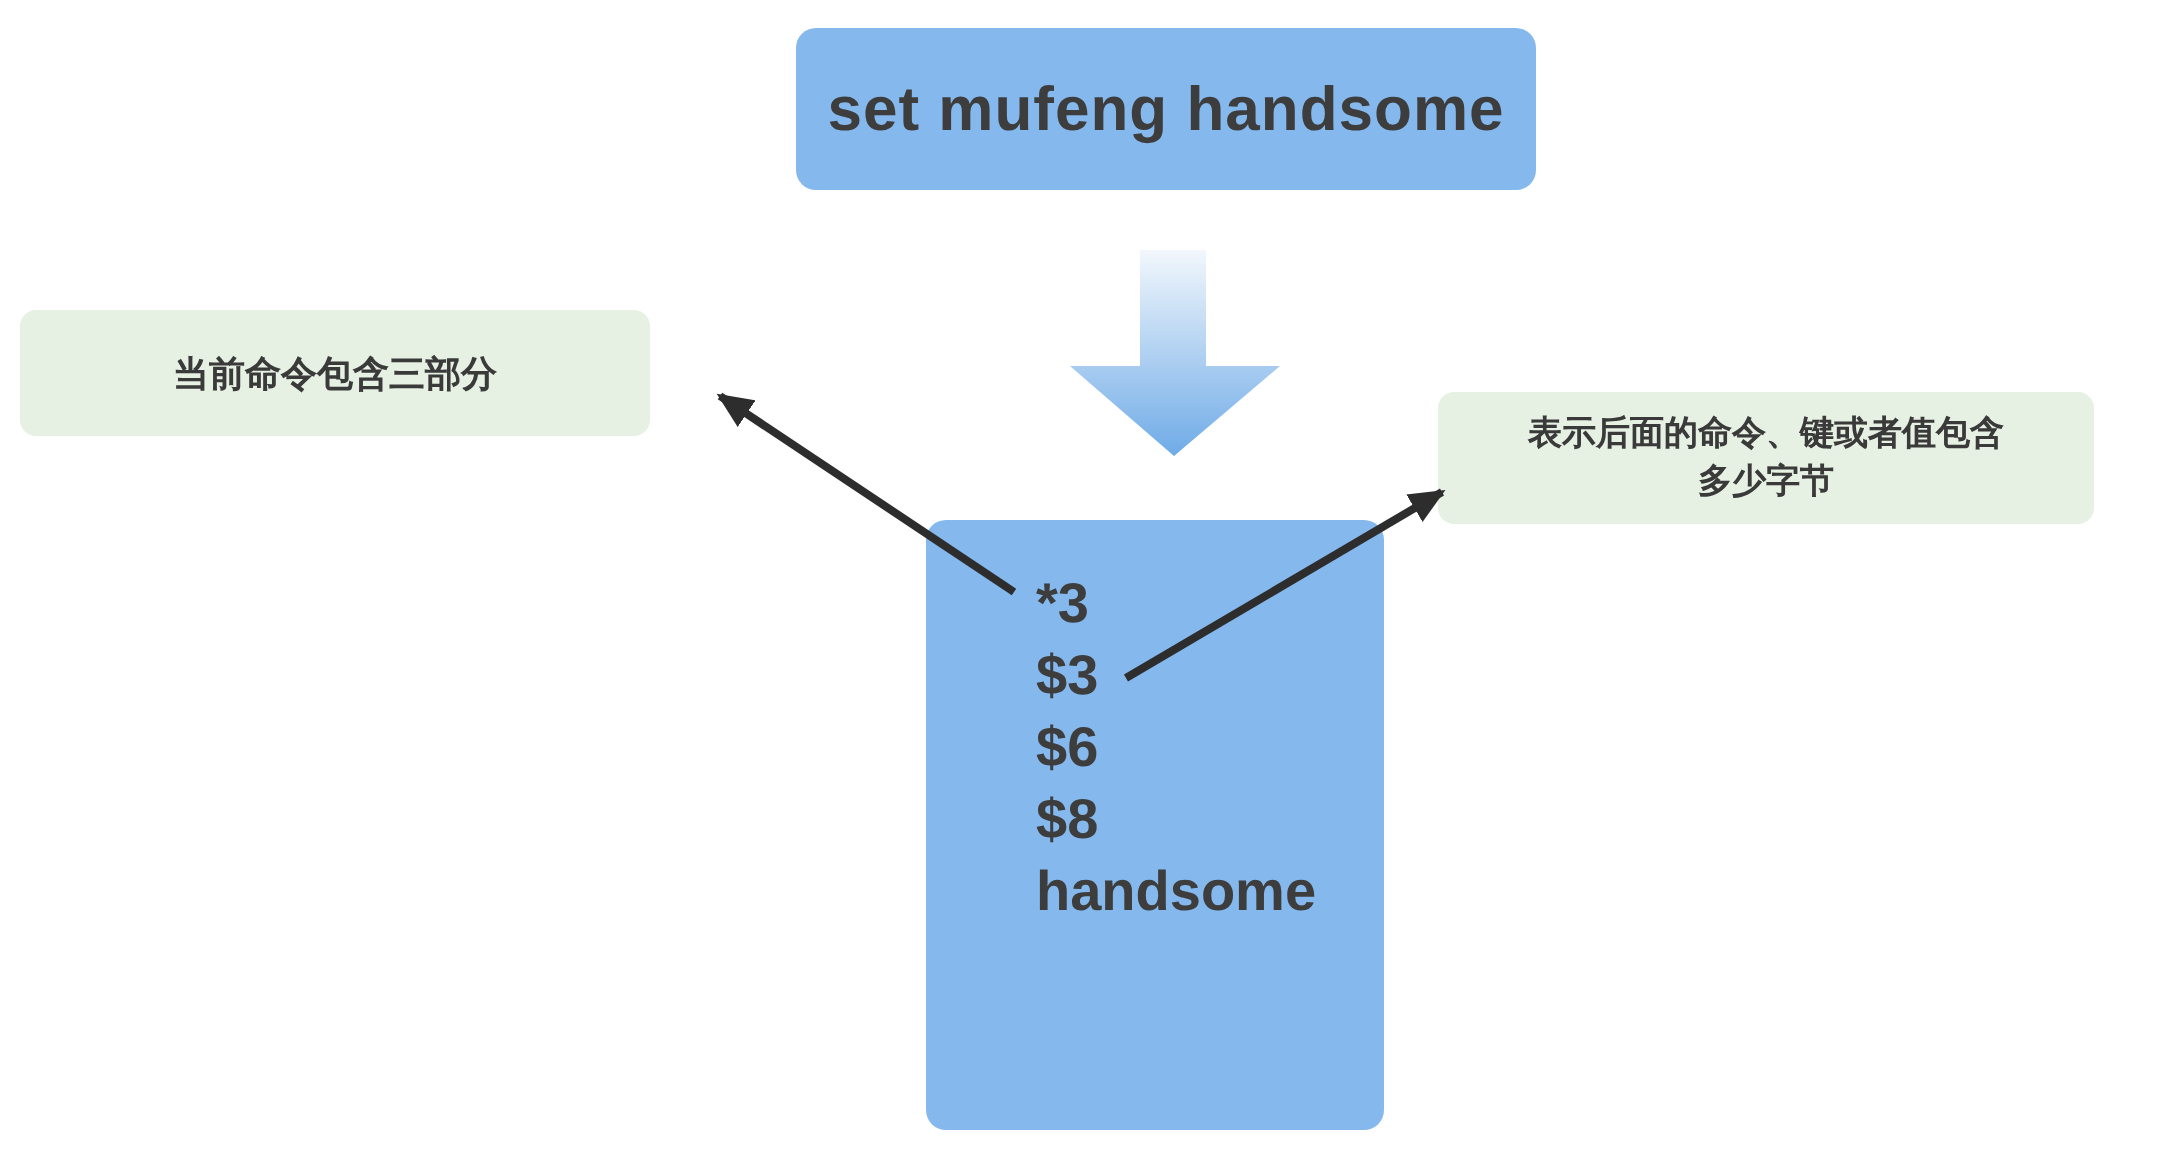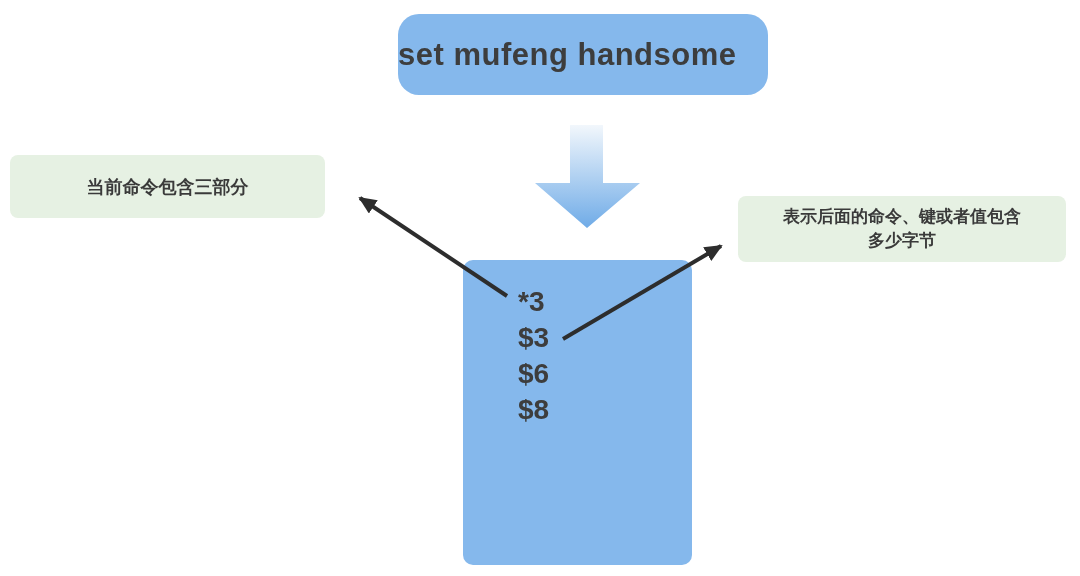--- a/index.html
+++ b/index.html
@@ -5,33 +5,33 @@
   html,body{margin:0;padding:0;background:#ffffff;}
   .canvas{
     position:relative;
     width:1080px;height:576px;
     background:#ffffff;
     font-family:"Liberation Sans","DejaVu Sans",sans-serif;
     overflow:hidden;
   }
   .command-box{
     position:absolute;left:398px;top:14px;width:370px;height:81px;
-    background:#85b8ec;border-radius:21px;
-    display:flex;align-items:center;justify-content:flex-start;
+    background:#85b8ec;border-radius:10px;
+    display:flex;align-items:center;justify-content:center;
   }
   .command-box span{
     font-size:31px;font-weight:bold;color:#3d3d3d;letter-spacing:0.5px;
   }
   .note{
     position:absolute;background:#e6f1e3;border-radius:8px;
     color:#3a3a3a;font-weight:bold;text-align:right;
     display:flex;flex-direction:column;align-items:center;justify-content:center;
   }
   .left-note{left:10px;top:155px;width:315px;height:63px;font-size:18px;}
-  .right-note{left:738px;top:196px;width:328px;height:66px;font-size:17px;line-height:24px;}
+  .right-note{left:719px;top:196px;width:328px;height:66px;font-size:17px;line-height:24px;}
   .protocol-box{
     position:absolute;left:463px;top:260px;width:229px;height:305px;
     background:#85b8ec;border-radius:10px;box-sizing:border-box;
     padding:24px 0 0 55px;
   }
   .protocol-line{
     font-size:28px;font-weight:bold;color:#3d3d3d;line-height:36px;
   }
   svg.overlay{position:absolute;left:0;top:0;pointer-events:none;}
 </style>
@@ -61,20 +61,21 @@
   <div class="note right-note">
     <div>表示后面的命令、键或者值包含</div>
     <div>多少字节</div>
   </div>
 
   <div class="protocol-box">
     <div class="protocol-line">*3</div>
     <div class="protocol-line">$3</div>
     <div class="protocol-line">$6</div>
     <div class="protocol-line">$8</div>
+    <div class="protocol-line">handsome</div>
   </div>
 
   <svg class="overlay" width="1080" height="576">
     <defs>
       <marker id="arrowHead" markerUnits="userSpaceOnUse" markerWidth="20" markerHeight="16" refX="16" refY="8" orient="auto">
         <path d="M0,0 L18,8 L0,16 Z" fill="#2d2d2d"></path>
       </marker>
     </defs>
     <line x1="507" y1="296" x2="360" y2="198" stroke="#2d2d2d" stroke-width="4" marker-end="url(#arrowHead)"></line>
     <line x1="563" y1="339" x2="721" y2="246" stroke="#2d2d2d" stroke-width="4" marker-end="url(#arrowHead)"></line>

